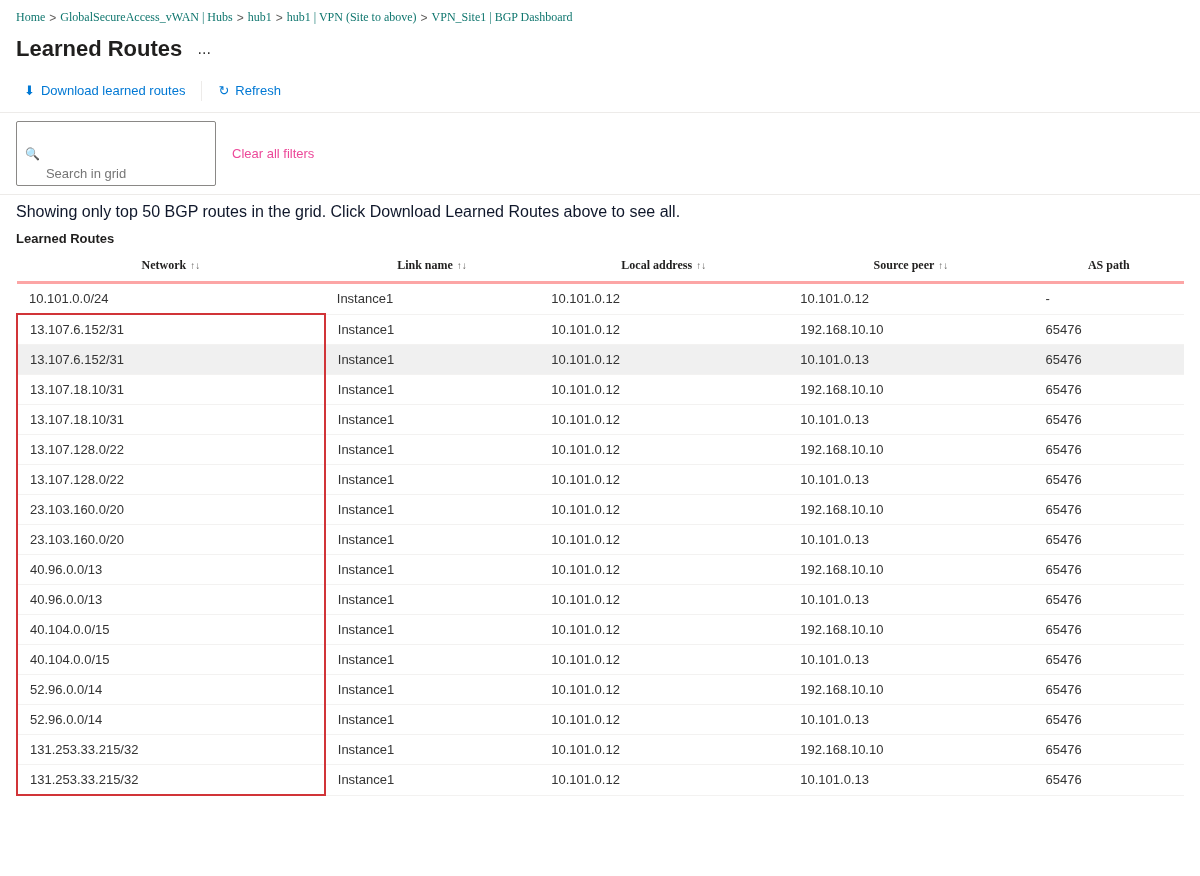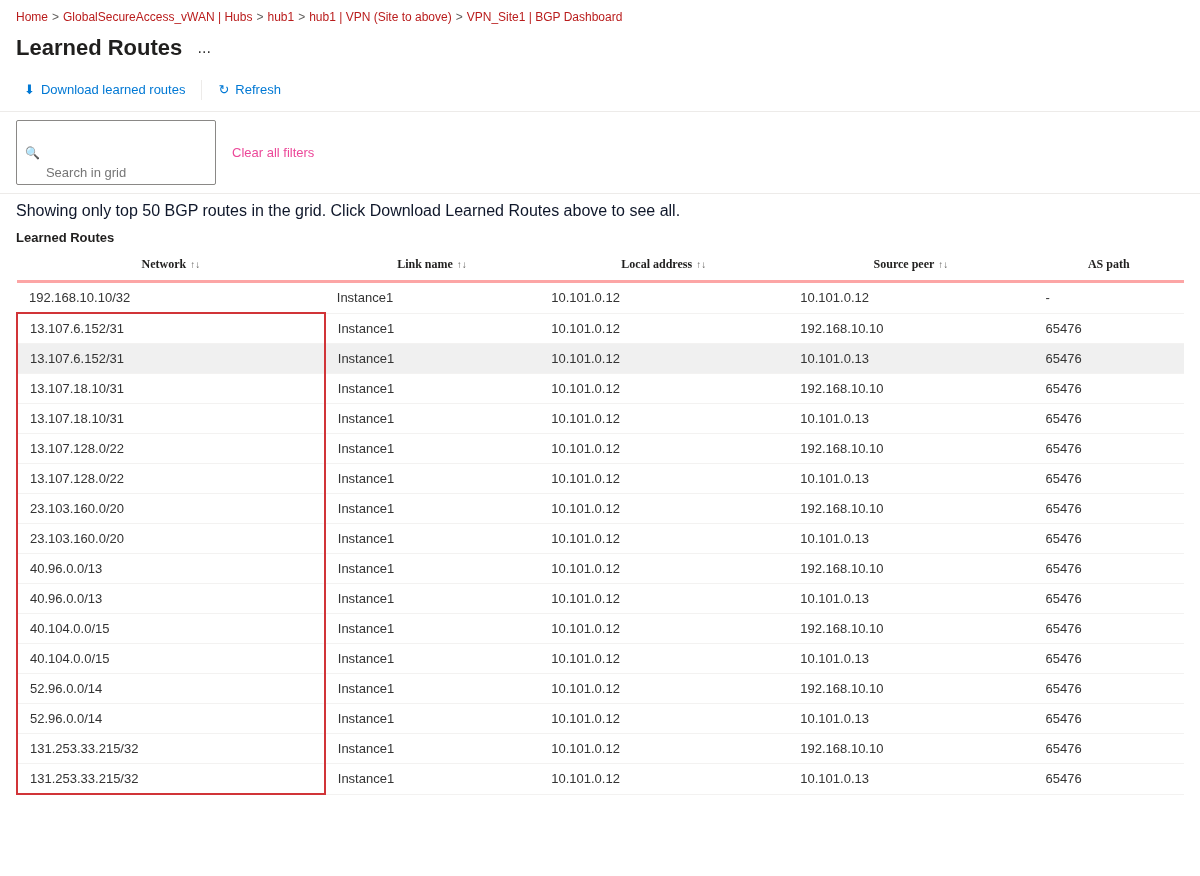--- a/index.html
+++ b/index.html
@@ -4,21 +4,21 @@
   <style>
     * { box-sizing: border-box; margin: 0; padding: 0; }
     body { font-family: 'Segoe UI', Arial, sans-serif; font-size: 13px; color: #333; background: #fff; }
 
     .breadcrumb {
       display: flex; align-items: center; flex-wrap: wrap;
       padding: 10px 16px 6px 16px;
       font-size: 12px; color: #0078d4;
     }
     .breadcrumb span { color: #605e5c; margin: 0 4px; }
-    .breadcrumb a { color: #b91c1c; text-decoration: none; cursor: pointer; }
+    .breadcrumb a { color: #0f766e; text-decoration: none; cursor: pointer; font-family: Liberation Serif, serif; }
 
     .page-header {
       display: flex; align-items: center; gap: 8px;
       padding: 4px 16px 12px 16px;
     }
     .page-title {
       font-size: 22px; font-weight: 600; color: #201f1e;
     }
     .ellipsis-btn {
       display: inline-flex; align-items: center; justify-content: center;
@@ -145,21 +145,21 @@
       <tr id="table-header-row">
           <th><span>Network</span><span class="sort-icons"> ↑↓</span></th>
           <th><span>Link name</span><span class="sort-icons"> ↑↓</span></th>
           <th><span>Local address</span><span class="sort-icons"> ↑↓</span></th>
           <th><span>Source peer</span><span class="sort-icons"> ↑↓</span></th>
           <th><span>AS path</span></th>
         </tr>
     </thead>
     <tbody id="table-body">
         <tr>
-          <td class="network-cell">192.168.10.10/32</td>
+          <td class="network-cell">10.101.0.0/24</td>
           <td>Instance1</td>
           <td>10.101.0.12</td>
           <td>10.101.0.12</td>
           <td>-</td>
         </tr>
         <tr>
           <td class="network-cell" style="border-left: 2px solid #d13438; border-right: 2px solid #d13438; border-top: 2px solid #d13438;">13.107.6.152/31</td>
           <td>Instance1</td>
           <td>10.101.0.12</td>
           <td>192.168.10.10</td>

